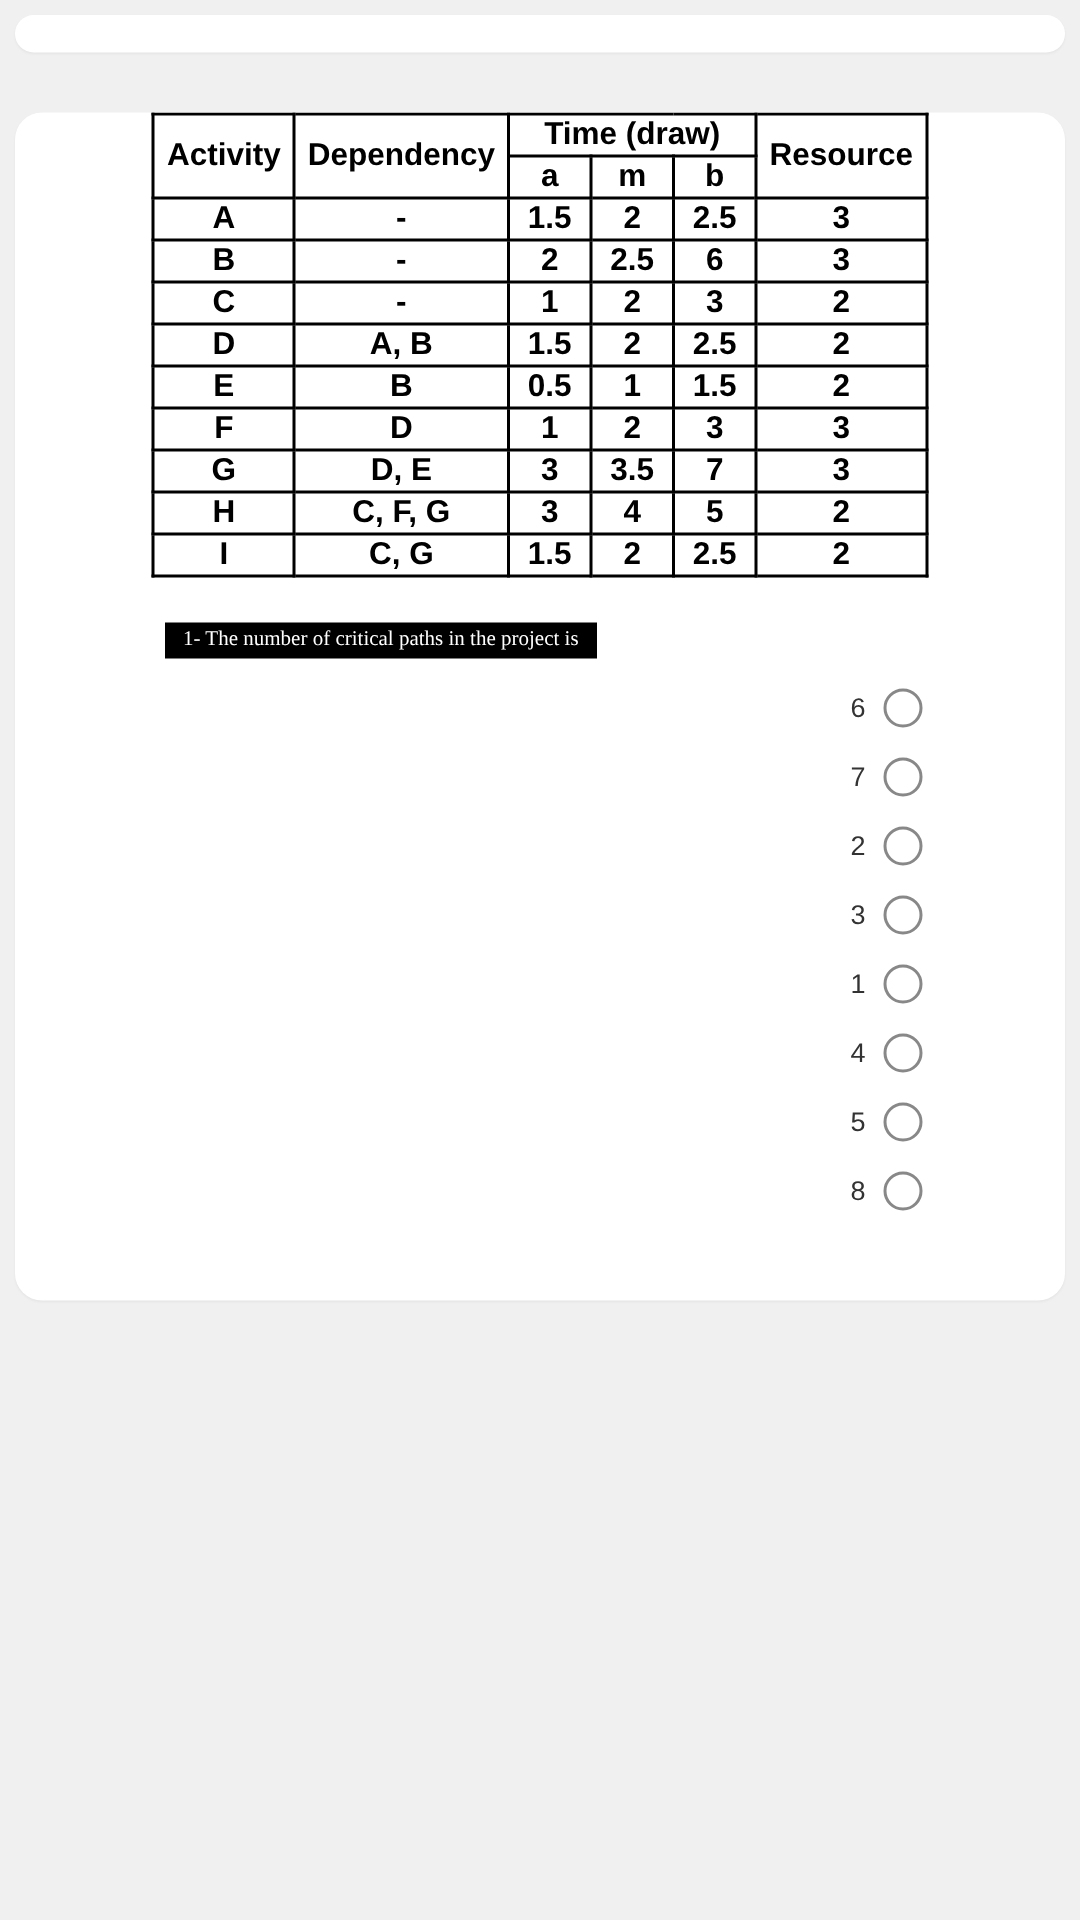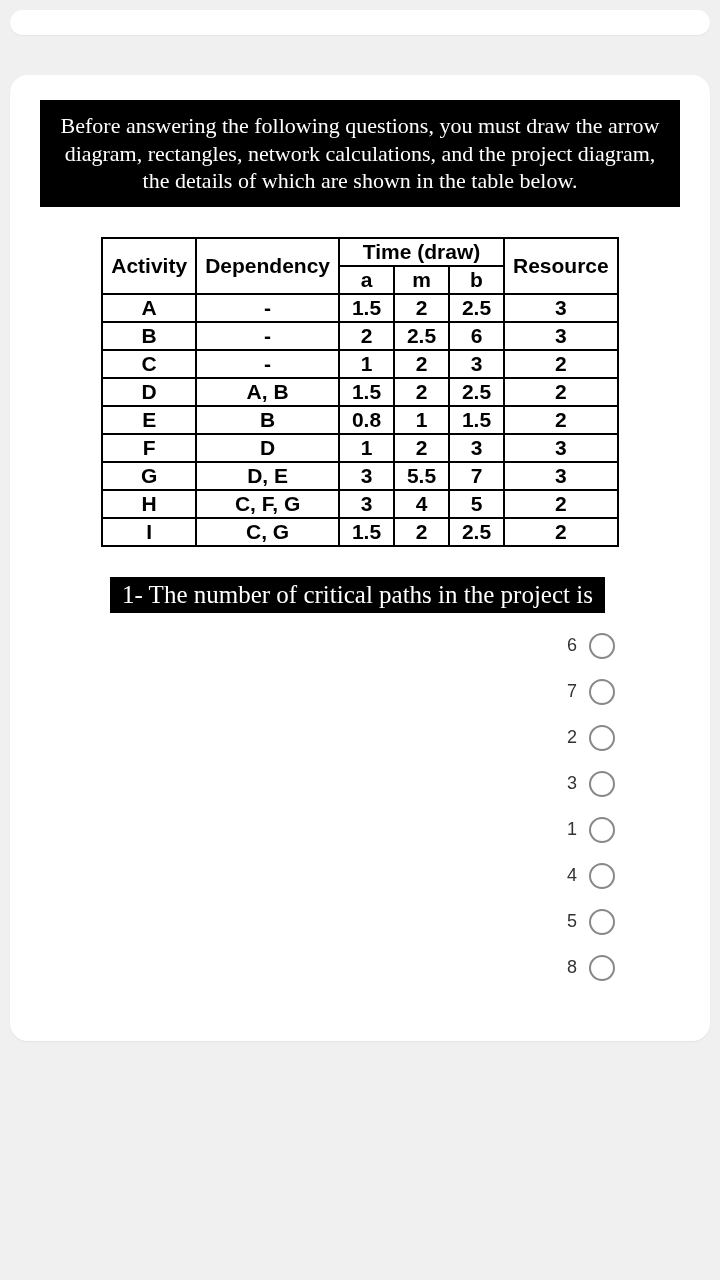--- a/index.html
+++ b/index.html
@@ -60,21 +60,21 @@
       font-weight: bold;
     }
     .col-activity { width: 76px; }
     .col-dependency { width: 128px; }
     .col-time { width: 55px; }
     .col-resource { width: 105px; }
     .question-block {
       background: black;
       color: white;
       font-family: "Times New Roman", serif;
-      font-size: 25px;
+      font-size: 14px;
       padding: 4px 12px;
       margin: 0 auto 20px auto;
       display: inline-block;
     }
     .question-wrap {
       padding-left: 100px;
     }
     .options-wrap {
       padding: 0 95px 40px 0;
     }
@@ -99,21 +99,20 @@
       cursor: pointer;
     }
   </style>
 </head>
 <body>
 
 <div class="top-card"></div>
 
 <div class="page-container">
 
-  <div class="instruction-block">Before answering the following questions, you must draw the arrow diagram, rectangles, network calculations, and the project diagram, the details of which are shown in the table below.</div>
 
   <div class="table-wrap">
     <table class="activity-table">
       <thead>
         <tr>
           <th rowspan="2" class="col-activity">Activity</th>
           <th rowspan="2" class="col-dependency">Dependency</th>
           <th colspan="3">Time (draw)</th>
           <th rowspan="2" class="col-resource">Resource</th>
         </tr>
@@ -152,38 +151,38 @@
             <td>D</td>
             <td>A, B</td>
             <td>1.5</td>
             <td>2</td>
             <td>2.5</td>
             <td>2</td>
           </tr>
           <tr>
             <td>E</td>
             <td>B</td>
-            <td>0.8</td>
+            <td>0.5</td>
             <td>1</td>
             <td>1.5</td>
             <td>2</td>
           </tr>
           <tr>
             <td>F</td>
             <td>D</td>
             <td>1</td>
             <td>2</td>
             <td>3</td>
             <td>3</td>
           </tr>
           <tr>
             <td>G</td>
             <td>D, E</td>
             <td>3</td>
-            <td>5.5</td>
+            <td>3.5</td>
             <td>7</td>
             <td>3</td>
           </tr>
           <tr>
             <td>H</td>
             <td>C, F, G</td>
             <td>3</td>
             <td>4</td>
             <td>5</td>
             <td>2</td>

